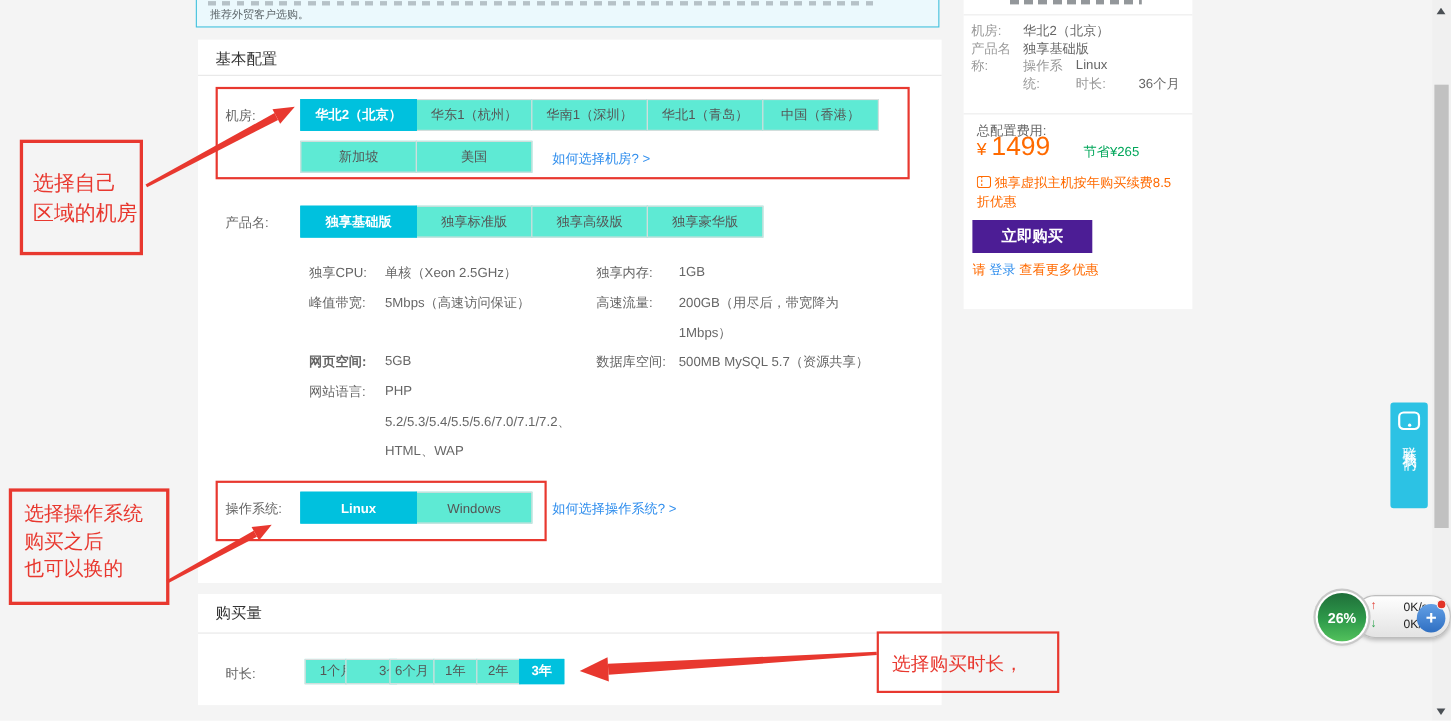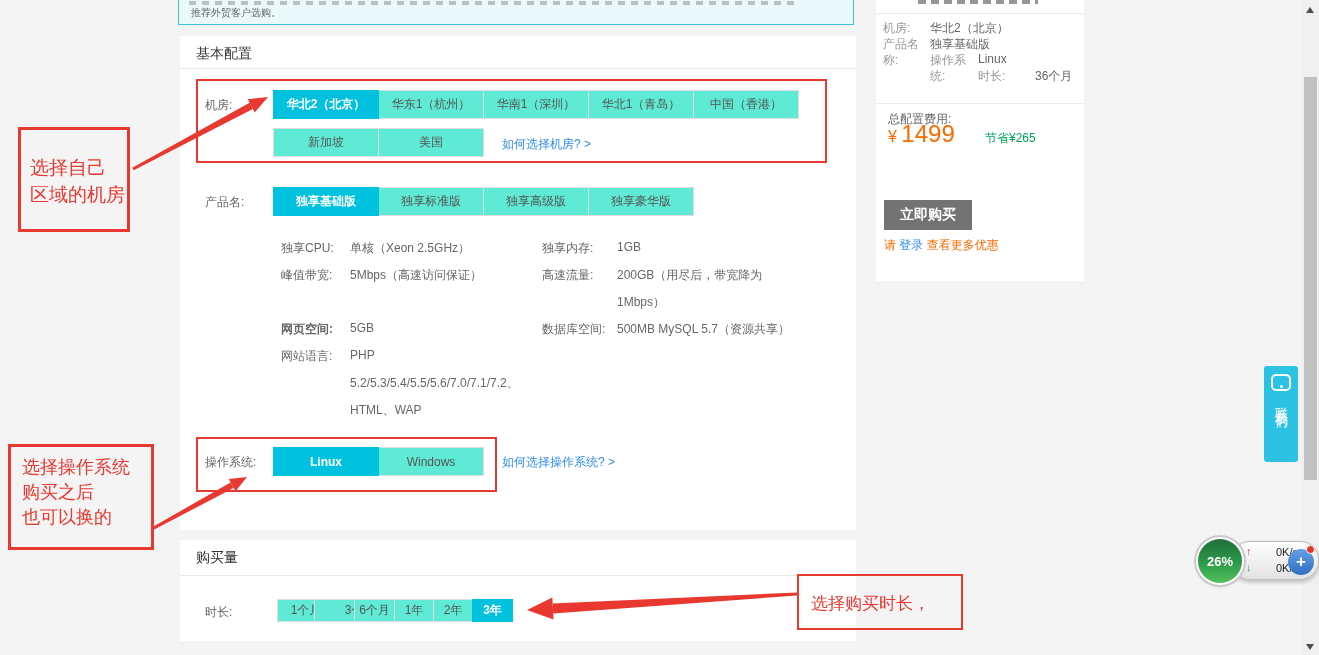--- a/index.html
+++ b/index.html
@@ -25,21 +25,21 @@
   .ann-text{font-family:"Liberation Serif","DejaVu Serif",serif;color:#e8382f;line-height:27px;}
   .banner{position:absolute;background:#ff6a00;color:#fff;font-size:12px;font-weight:bold;
           line-height:16px;height:16px;padding:0 5px;white-space:nowrap;}
   .sidebar{position:absolute;left:876px;top:-10px;width:208px;height:291px;background:#fff;}
   .s-lbl{position:absolute;font-size:12px;color:#999;white-space:nowrap;}
   .s-val{position:absolute;font-size:12px;color:#666;white-space:nowrap;}
   .price-yen{font-size:16px;color:#ff6a00;}
   .price-num{font-size:24px;color:#ff6a00;}
   .savings{position:absolute;font-size:12px;color:#00a65a;}
   .promo{position:absolute;left:12px;top:168px;width:184px;font-size:12px;color:#ff6a00;line-height:17px;}
-  .buy-btn{position:absolute;left:8px;top:210px;width:88px;height:30px;background:#737373;color:#fff;
+  .buy-btn{position:absolute;left:8px;top:210px;width:109px;height:30px;background:#4c1d95;color:#fff;
            font-size:14px;font-weight:bold;display:flex;align-items:center;justify-content:center;cursor:pointer;}
   .contact{position:absolute;left:1264px;top:366px;width:34px;height:96px;background:#2cc2e4;border-radius:3px;
            display:flex;flex-direction:column;align-items:center;padding-top:8px;box-sizing:border-box;cursor:pointer;z-index:15;}
   .contact-icon{width:16px;height:13px;border:2px solid #fff;border-radius:5px;position:relative;}
   .contact-icon::after{content:"";position:absolute;left:50%;bottom:1px;width:3px;height:3px;margin-left:-1.5px;
            border-radius:50%;background:#fff;}
   .contact-label{margin-top:5px;writing-mode:vertical-lr;text-orientation:upright;font-size:13px;color:#fff;letter-spacing:3px;}
   .pill{position:absolute;left:1231px;top:541px;width:86px;height:37px;border-radius:19px;
         background:linear-gradient(#fefefe,#e3e3e3);border:1px solid #bdbdbd;box-shadow:0 2px 4px rgba(0,0,0,.25);z-index:30;}
   .ball{position:absolute;left:1198px;top:539px;width:44px;height:44px;border-radius:50%;
@@ -146,20 +146,26 @@
     <div class="s-val" style="left:159px;top:78px;">36个月</div>
 
     <div class="hdiv" style="top:113px;background:#ececec;"></div>
     <div class="s-val" style="left:12px;top:121px;color:#666;">总配置费用:</div>
     <div style="position:absolute;left:12px;top:130px;">
       <span class="price-yen">¥</span>
       <span class="price-num">1499</span>
     </div>
     <div class="savings" style="left:109px;top:140px;">节省¥265</div>
 
+    <div class="promo">
+      <svg width="13" height="11" style="vertical-align:-1px;margin-right:3px;">
+        <rect x="0.5" y="0.5" width="12" height="10" rx="2" fill="none" stroke="#ff6a00"></rect>
+        <line x1="4.5" y1="0" x2="4.5" y2="11" stroke="#ff6a00" stroke-dasharray="2,1.5"></line>
+      </svg><span>独享虚拟主机按年购买续费8.5折优惠</span>
+    </div>
 
     <div class="buy-btn">立即购买</div>
 
     <div style="position:absolute;left:8px;top:247px;font-size:12px;">
       <span style="color:#ff6a00;">请</span>
       <span style="color:#2e8ded;cursor:pointer;">登录</span>
       <span style="color:#ff6a00;">查看更多优惠</span>
     </div>
   </div>
 

